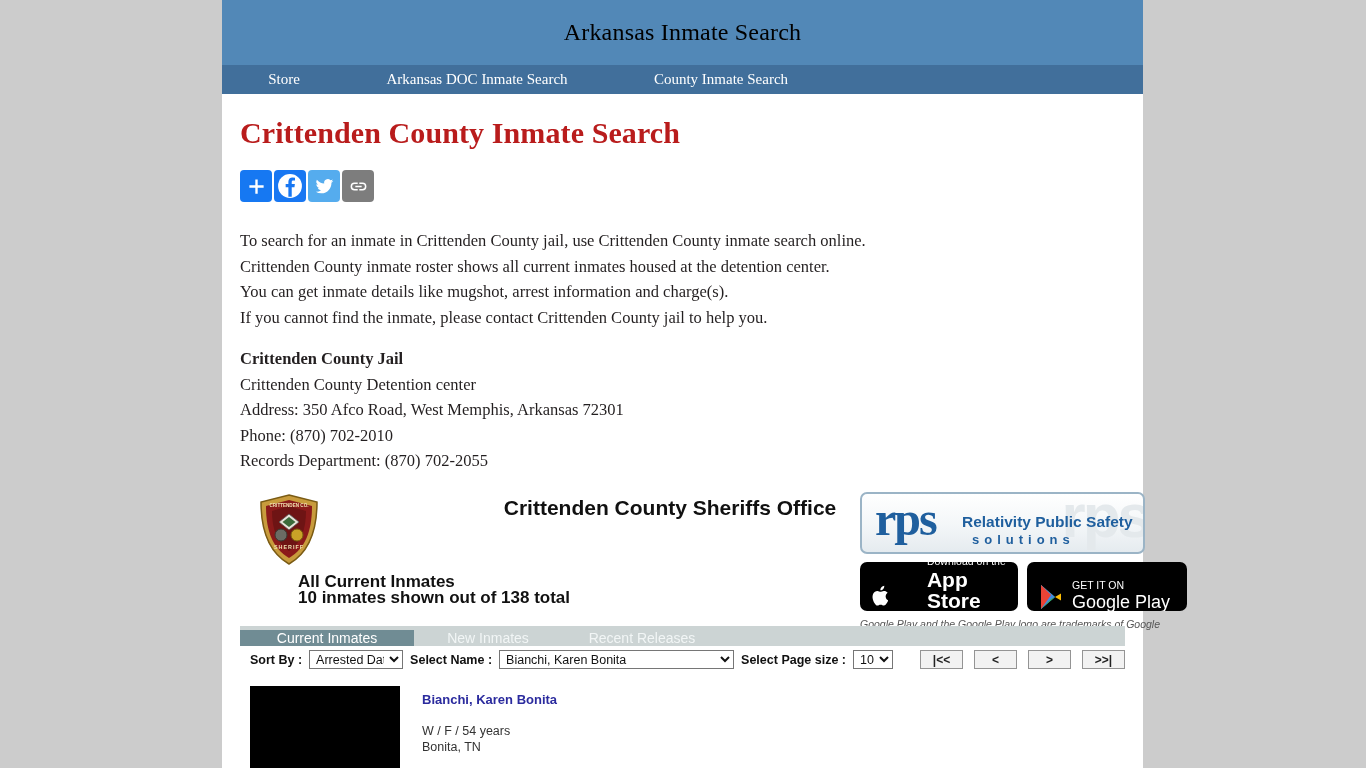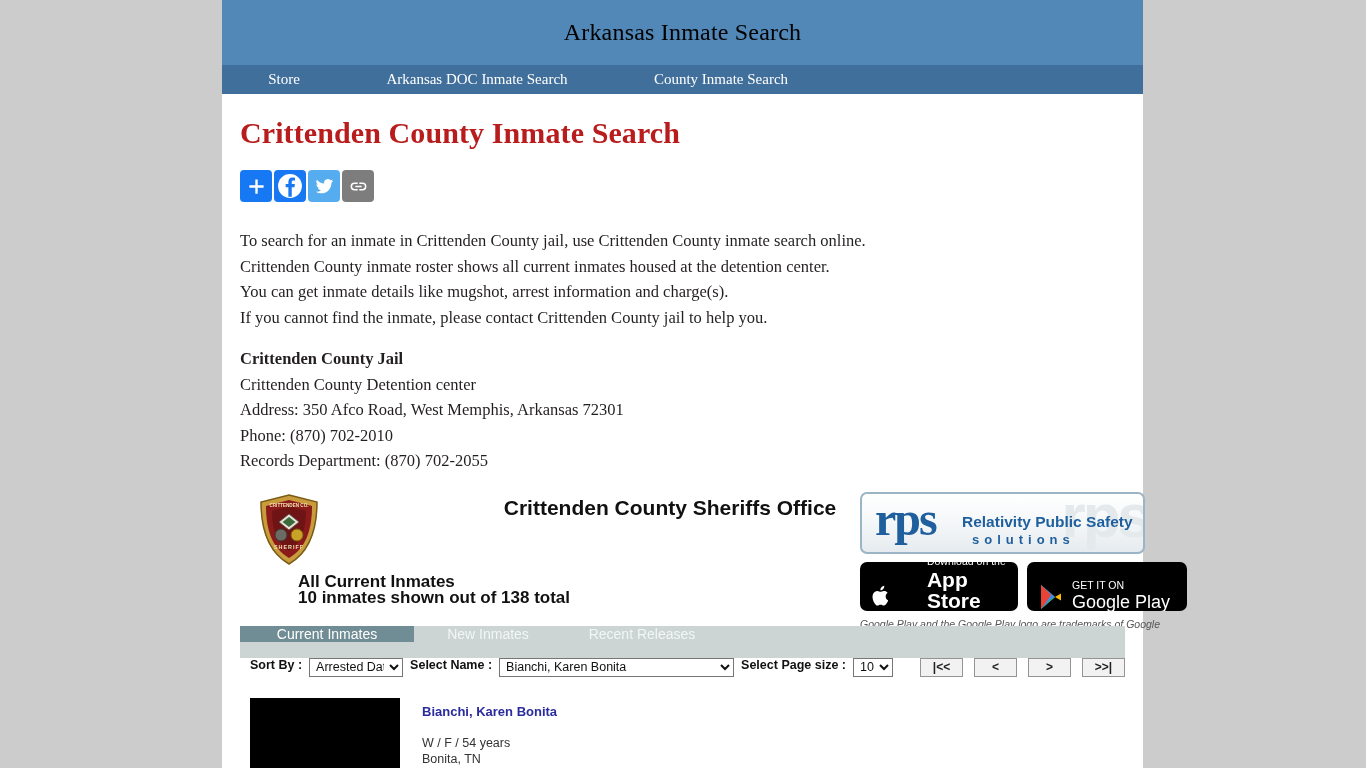--- a/index.html
+++ b/index.html
@@ -137,34 +137,34 @@
 
   .trademark {
     position: absolute; left: 620px; top: 126px; width: 300px;
     font-family: "Liberation Sans", sans-serif;
     font-size: 10.5px; font-style: italic; color: #555; line-height: 12.5px;
   }
 
   
   .tabs-wrap { position: relative; margin-top: 10px; }
   .tab-bar {
-    height: 32px; background: #ccd4d4; display: flex; align-items: flex-start;
+    height: 20px; background: #ccd4d4; display: flex; align-items: flex-end;
   }
   .tab {
     display: flex; align-items: center; justify-content: center;
     font-family: "Liberation Sans", sans-serif;
     font-size: 14px; color: #f2f6f6; cursor: pointer; white-space: nowrap;
   }
   .tab.active { background: #708c94; color: #ffffff; width: 174px; }
   .tab.inactive { width: 148px; }
   .tab.inactive.rr { width: 160px; }
 
   
   .controls {
-    display: flex; align-items: flex-start; height: 28px;
+    display: flex; align-items: center; height: 28px;
     padding-left: 10px; gap: 7px;
     font-family: "Liberation Sans", sans-serif;
     font-size: 12.5px; font-weight: bold; color: #111;
   }
   .ctl-label { white-space: nowrap; }
   select {
     font-family: "Liberation Sans", sans-serif;
     font-size: 12.5px; font-weight: normal; color: #111;
     border: 1px solid #767676; background: #fff;
     height: 19px; padding: 0 2px;

